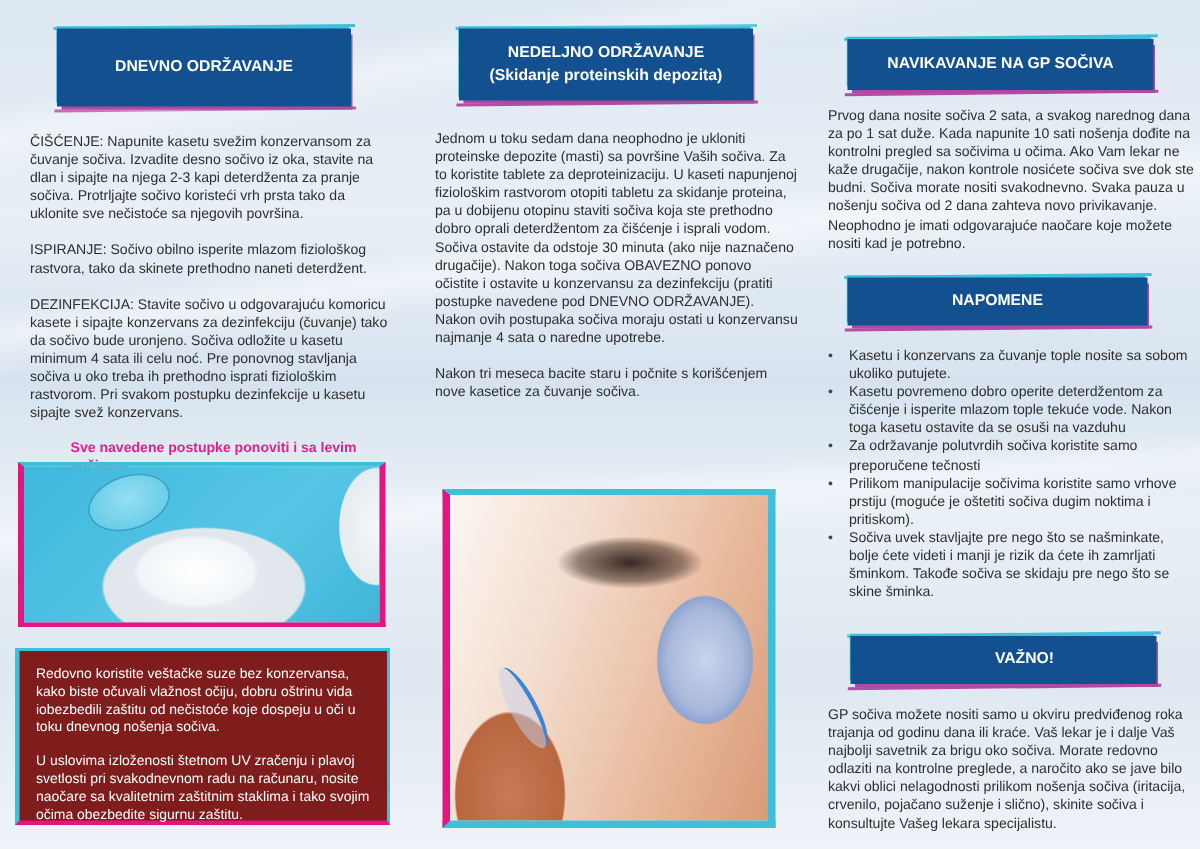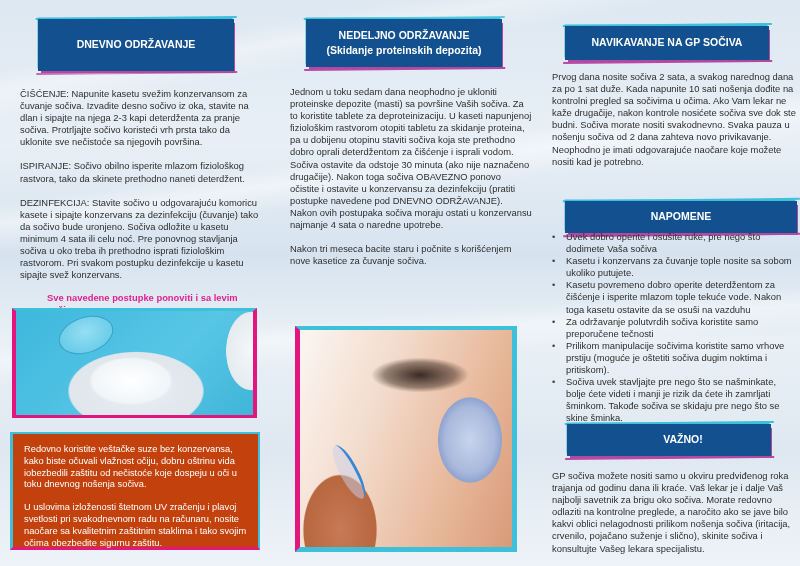--- a/index.html
+++ b/index.html
@@ -57,21 +57,21 @@
   .lens1 {
     position: absolute; left: 42px; top: 6px; width: 56px; height: 36px;
     border-radius: 50%;
     border: 1.5px solid rgba(40,150,190,0.8);
     background: radial-gradient(ellipse at 50% 40%, rgba(200,245,255,0.6), rgba(120,210,235,0.35));
     transform: rotate(-18deg);
   }
 
   .bluebox {
     position: absolute; left: 10px; top: 432px; width: 250px; height: 118px;
-    background: #c2410c; color: #ffffff;
+    background: #7f1d1d; color: #ffffff;
     font-size: 9.3px; line-height: 11.8px;
     padding: 10px 8px 6px 11px;
     border-left: 3px solid #3ec0da; border-top: 2px solid #3ec0da;
     border-bottom: 3px solid #e3167f; border-right: 2px solid #3ec0da;
   }
   .bluebox p { margin-bottom: 11px; }
 
   .photo2 {
     position: absolute; left: 295px; top: 326px; width: 222px; height: 226px;
     border-left: 5px solid #e3167f; border-right: 5px solid #3ec0da;
@@ -131,25 +131,24 @@
 <div class="photo2">
   <div class="lens2"></div>
 </div>
 
 <section class="col c3">
   <div class="hbox" style="left:25px; top:26px; width:204px; height:34px;">
     <span>NAVIKAVANJE NA GP SOČIVA</span>
   </div>
   <div class="txt" style="left:12px; top:71px; width:245px;">Prvog dana nosite sočiva 2 sata, a svakog narednog dana za po 1 sat duže. Kada napunite 10 sati nošenja dođite na kontrolni pregled sa sočivima u očima. Ako Vam lekar ne kaže drugačije, nakon kontrole nosićete sočiva sve dok ste budni. Sočiva morate nositi svakodnevno. Svaka pauza u nošenju sočiva od 2 dana zahteva novo privikavanje. Neophodno je imati odgovarajuće naočare koje možete nositi kad je potrebno.</div>
 
-  <div class="hbox" style="left:25px; top:201px; width:232px; height:32px;">
+  <div class="hbox" style="left:25px; top:185px; width:200px; height:32px;">
     <span>NAPOMENE</span>
   </div>
   <ul class="txt notes" style="left:12px; top:231px; width:246px;">
-    <li>Uvek dobro operite i osušite ruke, pre nego što dodimete Vaša sočiva</li>
     <li>Kasetu i konzervans za čuvanje tople nosite sa sobom ukoliko putujete.</li>
     <li>Kasetu povremeno dobro operite deterdžentom za čišćenje i isperite mlazom tople tekuće vode. Nakon toga kasetu ostavite da se osuši na vazduhu</li>
     <li>Za održavanje polutvrdih sočiva koristite samo preporučene tečnosti</li>
     <li>Prilikom manipulacije sočivima koristite samo vrhove prstiju (moguće je oštetiti sočiva dugim noktima i pritiskom).</li>
     <li>Sočiva uvek stavljajte pre nego što se našminkate, bolje ćete videti i manji je rizik da ćete ih zamrljati šminkom. Takođe sočiva se skidaju pre nego što se skine šminka.</li>
   </ul>
 
   <div class="hbox" style="left:27px; top:424px; width:204px; height:32px;padding-left:28px;">
     <span>VAŽNO!</span>
   </div>

